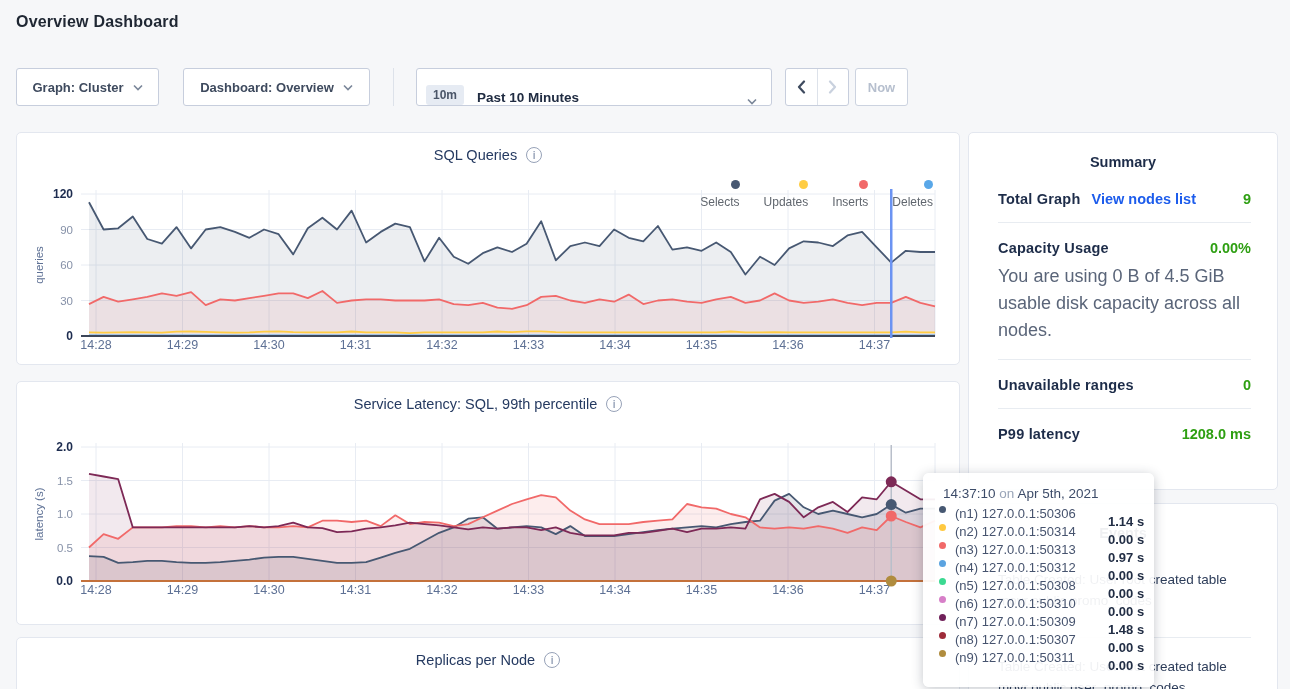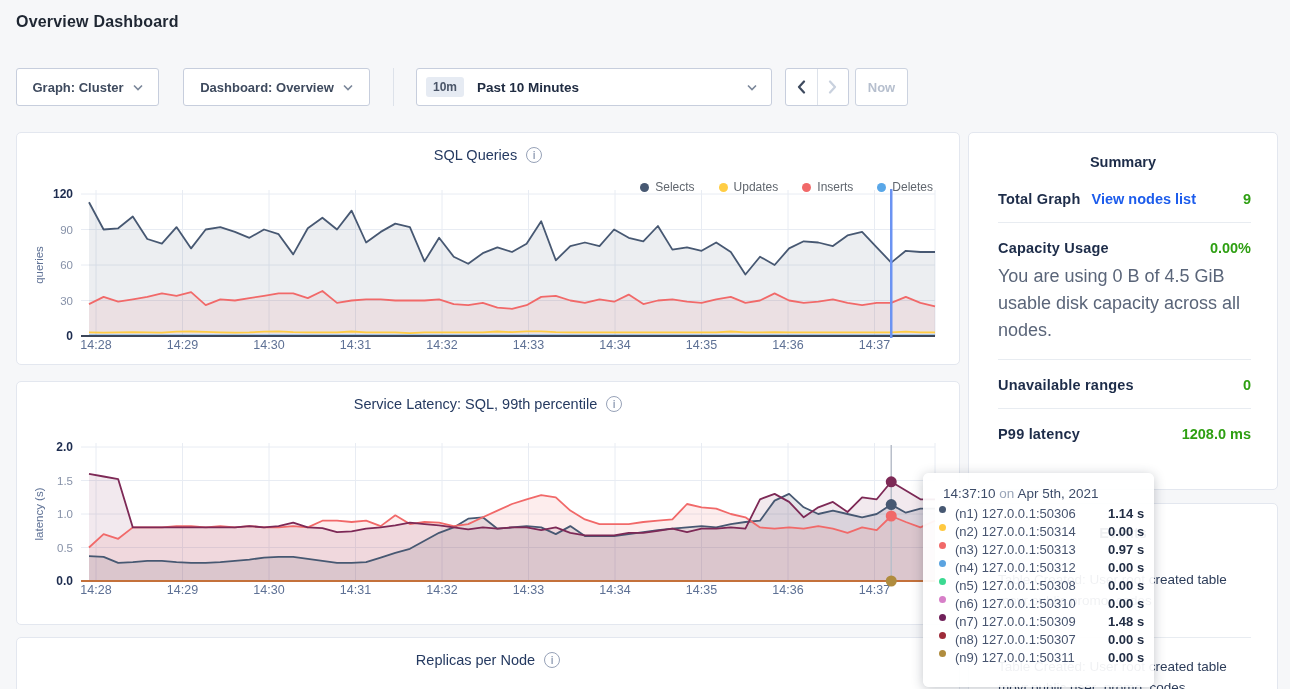--- a/index.html
+++ b/index.html
@@ -16,21 +16,21 @@
          border-radius:3px; display:flex; align-items:center; justify-content:center;
          gap:9px; font-size:13px; font-weight:700; color:#3e4a5e; cursor:pointer; }
   .chev { width:10px; height:7px; }
   .chev polyline { fill:none; stroke:#7a8699; stroke-width:1.6; }
 
   .toolbar-divider { position:absolute; left:393px; top:68px; width:1px; height:38px;
                      background:#dde2ea; }
 
   .time-picker { position:absolute; left:416px; top:68px; width:356px; height:38px;
                  background:#fff; border:1px solid #c7cedd; border-radius:3px;
-                 display:flex; align-items:center; padding:0 14px 0 9px; cursor:pointer; }
+                 display:flex; align-items:flex-end; padding:0 14px 0 9px; cursor:pointer; }
   .time-badge { background:#e6ebf3; color:#4a5568; font-size:12px; font-weight:700;
                 border-radius:3px; padding:3px 7px; }
   .time-label { margin-left:13px; font-size:13.5px; font-weight:700; color:#202c42; }
   .time-picker .chev { margin-left:auto; }
 
   .nav-group { position:absolute; left:785px; top:68px; width:64px; height:38px;
                background:#fff; border:1px solid #c7cedd; border-radius:3px; display:flex; }
   .nav-half { flex:1; display:flex; align-items:center; justify-content:center; cursor:pointer; }
   .nav-half + .nav-half { border-left:1px solid #dde2ea; }
   .arrow { width:9px; height:14px; }
@@ -46,21 +46,21 @@
   .card { position:absolute; background:#fff; border:1px solid #e3e7ef; border-radius:5px; }
   .chart-title-row { position:absolute; left:0; right:0; top:14px; display:flex;
                      align-items:center; justify-content:center; gap:9px; z-index:3; }
   .chart-title { font-size:14.5px; font-weight:400; color:#253a61; }
   .info-icon { width:16px; height:16px; border:1px solid #97a2b8; border-radius:50%;
                color:#97a2b8; font-size:10px; font-weight:600; display:flex; align-items:center;
                justify-content:center; cursor:pointer; }
   .info-icon::after { content:"i"; }
 
   .legend { position:absolute; right:26px; top:47px; display:flex; gap:24px; z-index:3; }
-  .lg-item { display:flex; align-items:center; gap:6px; cursor:pointer; }
+  .lg-item { display:flex; align-items:flex-end; gap:6px; cursor:pointer;flex-direction:column; }
   .lg-dot { width:9px; height:9px; border-radius:50%; }
   .lg-label { font-size:12px; color:#60666e; }
 
   svg text { font-family:"Liberation Sans", sans-serif; }
 
   
   .panel-title { text-align:center; font-size:14.5px; font-weight:700; color:#1d2c49;
                  padding-top:21px; }
   .sum-rows { padding:4px 26px 0 29px; }
   .sum-row { padding:17px 0 15px; border-bottom:1px solid #e8ecf1; }
@@ -79,21 +79,21 @@
 
   
   .tooltip { position:absolute; left:923px; top:473px; width:231px; height:214px;
              background:rgba(255,255,255,0.93); border-radius:6px; z-index:50;
              box-shadow:0 2px 12px rgba(40,50,70,0.28); padding:13px 0 0 15px; }
   .tt-head { font-size:13.5px; color:#3d4c69; margin:0 0 5px 5px; }
   .tt-on { color:#9aa5b8; }
   .tt-row { display:flex; align-items:flex-start; height:18px; }
   .tt-dot { width:7px; height:7px; border-radius:50%; margin:0 9px 0 1px; flex:none; }
   .tt-node { font-size:13px; color:#46536e; width:153px; flex:none; }
-  .tt-val { font-size:13px; font-weight:700; color:#222e45; }
+  .tt-val { font-size:13px; font-weight:700; color:#222e45;margin-top:8px; }
 </style>
 </head>
 <body>
 
 <div id="screen">
 
   <div class="page-title">Overview Dashboard</div>
 
   <div class="btn" style="left:183px; width:187px;">
     <span>Dashboard: Overview</span>

